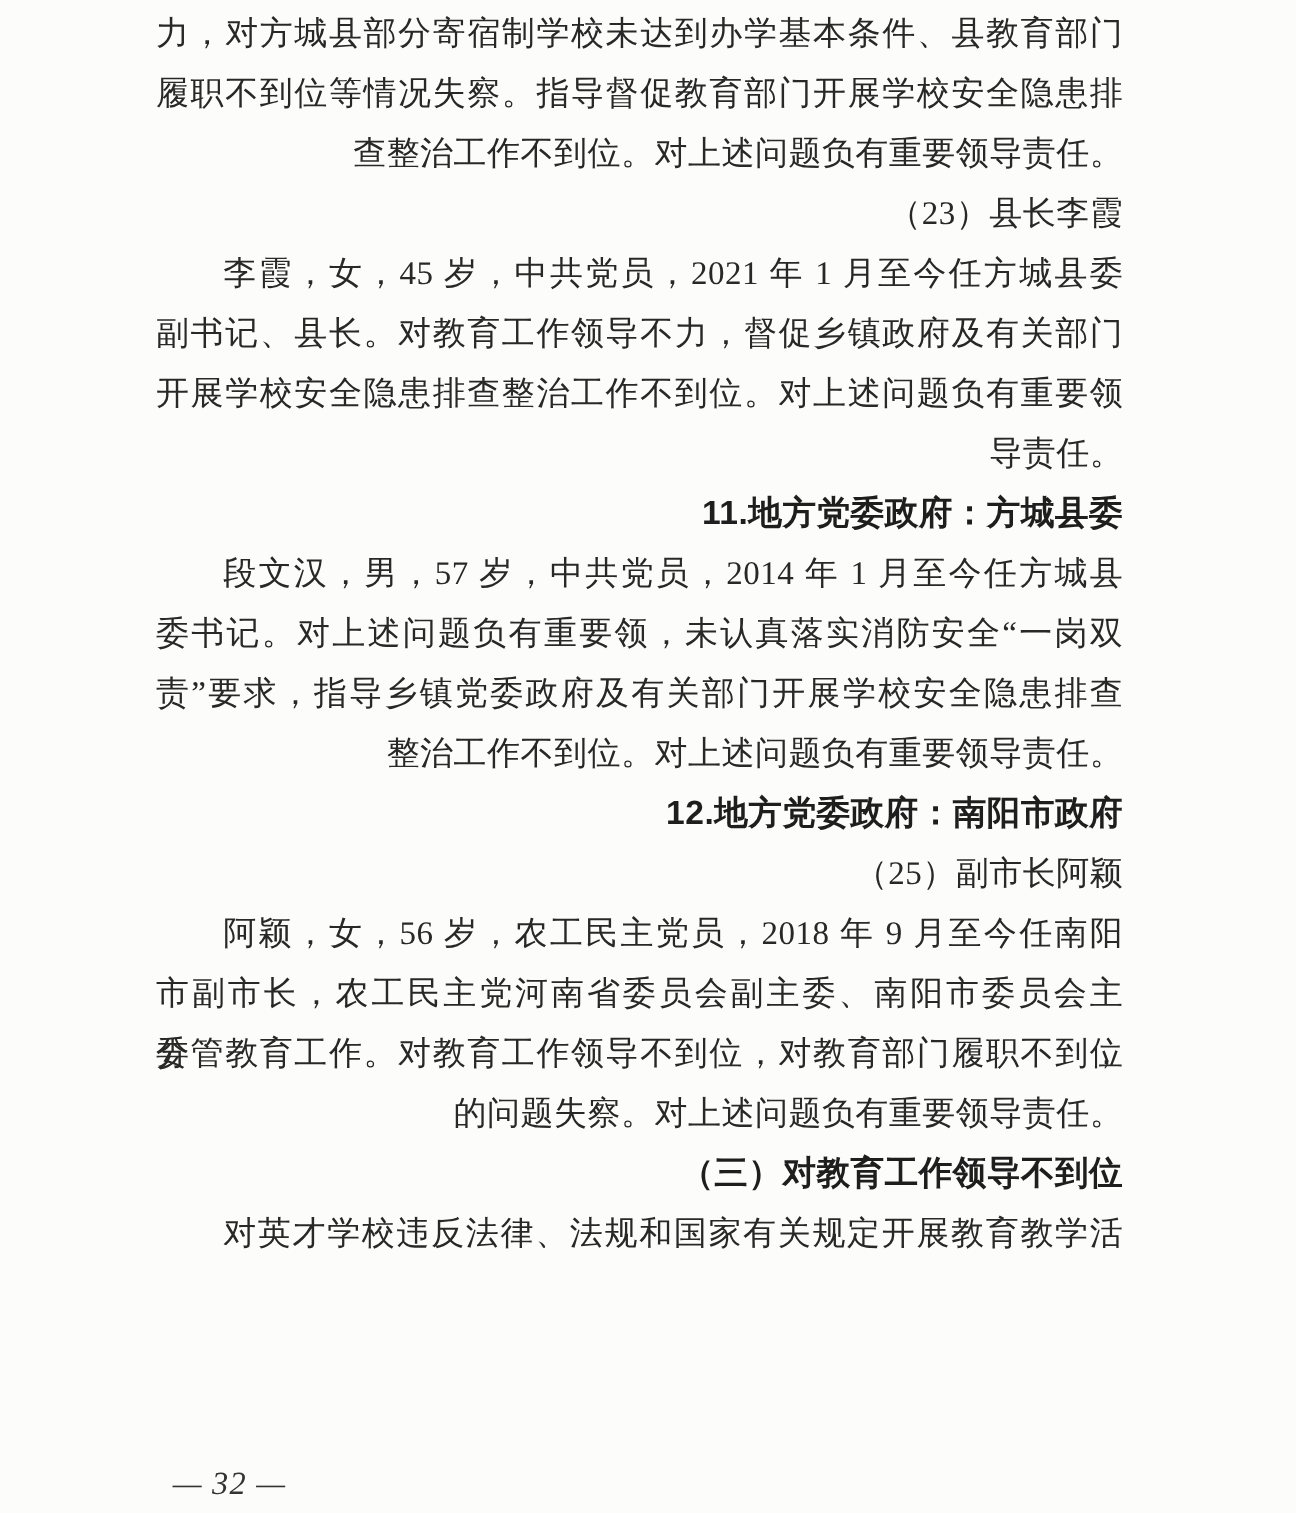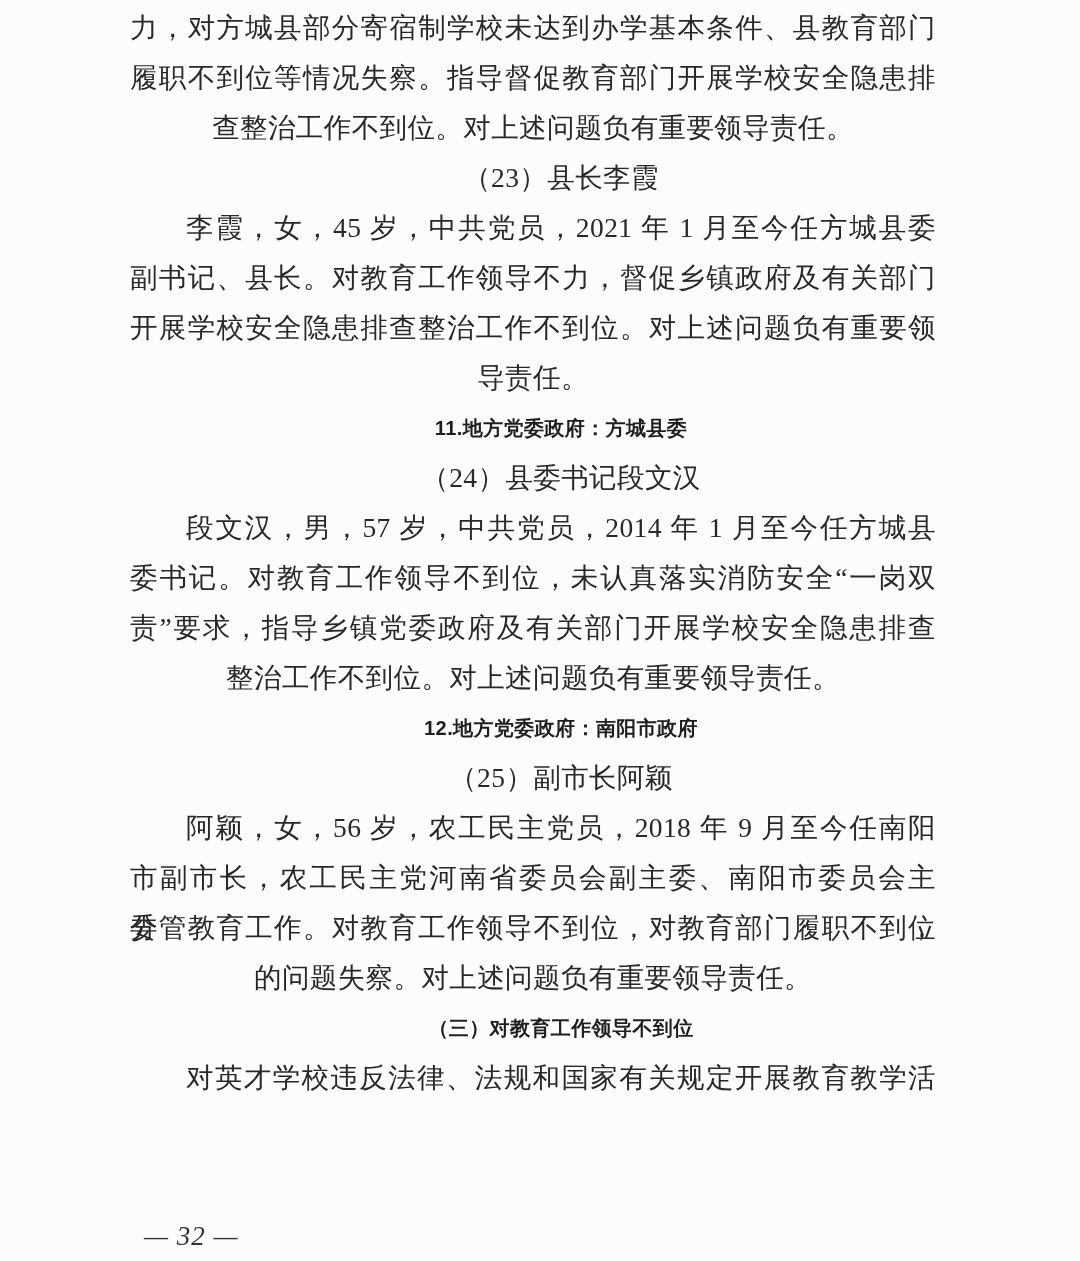--- a/index.html
+++ b/index.html
@@ -23,33 +23,33 @@
     left: 130px;
     top: 3px;
     width: 806px;
   }
   .line {
     height: 50px;
     line-height: 50px;
     font-size: 27.5px;
     color: #282828;
     letter-spacing: 0.4px;
-    text-align: center;
+    text-align: right;
   }
   .line.fill {
     text-align: justify;
     text-align-last: justify;
   }
   .line.indent {
     text-indent: 56px;
   }
   .line.bold {
     font-weight: 700;
     font-family: "Liberation Sans", "DejaVu Sans", sans-serif;
-    font-size: 20px;
+    font-size: 28px;
     color: #1e1e1e;
   }
   .footer {
     position: absolute;
     left: 144px;
     top: 1211px;
     height: 50px;
     line-height: 50px;
     font-size: 27px;
     color: #333333;
@@ -65,23 +65,22 @@
   <div class="text-column">
       <div class="line fill">力，对方城县部分寄宿制学校未达到办学基本条件、县教育部门</div>
       <div class="line fill">履职不到位等情况失察。指导督促教育部门开展学校安全隐患排</div>
       <div class="line">查整治工作不到位。对上述问题负有重要领导责任。</div>
       <div class="line indent">（23）县长李霞</div>
       <div class="line indent fill">李霞，女，45 岁，中共党员，2021 年 1 月至今任方城县委</div>
       <div class="line fill">副书记、县长。对教育工作领导不力，督促乡镇政府及有关部门</div>
       <div class="line fill">开展学校安全隐患排查整治工作不到位。对上述问题负有重要领</div>
       <div class="line">导责任。</div>
       <div class="line bold indent">11.地方党委政府：方城县委</div>
-      <div class="line indent">（24）县委书记段文汉</div>
       <div class="line indent fill">段文汉，男，57 岁，中共党员，2014 年 1 月至今任方城县</div>
-      <div class="line fill">委书记。对教育工作领导不到位，未认真落实消防安全“一岗双</div>
+      <div class="line fill">委书记。对上述问题负有重要领，未认真落实消防安全“一岗双</div>
       <div class="line fill">责”要求，指导乡镇党委政府及有关部门开展学校安全隐患排查</div>
       <div class="line">整治工作不到位。对上述问题负有重要领导责任。</div>
       <div class="line bold indent">12.地方党委政府：南阳市政府</div>
       <div class="line indent">（25）副市长阿颖</div>
       <div class="line indent fill">阿颖，女，56 岁，农工民主党员，2018 年 9 月至今任南阳</div>
       <div class="line fill">市副市长，农工民主党河南省委员会副主委、南阳市委员会主委，</div>
       <div class="line fill">分管教育工作。对教育工作领导不到位，对教育部门履职不到位</div>
       <div class="line">的问题失察。对上述问题负有重要领导责任。</div>
       <div class="line bold indent">（三）对教育工作领导不到位</div>
       <div class="line indent fill">对英才学校违反法律、法规和国家有关规定开展教育教学活</div>

